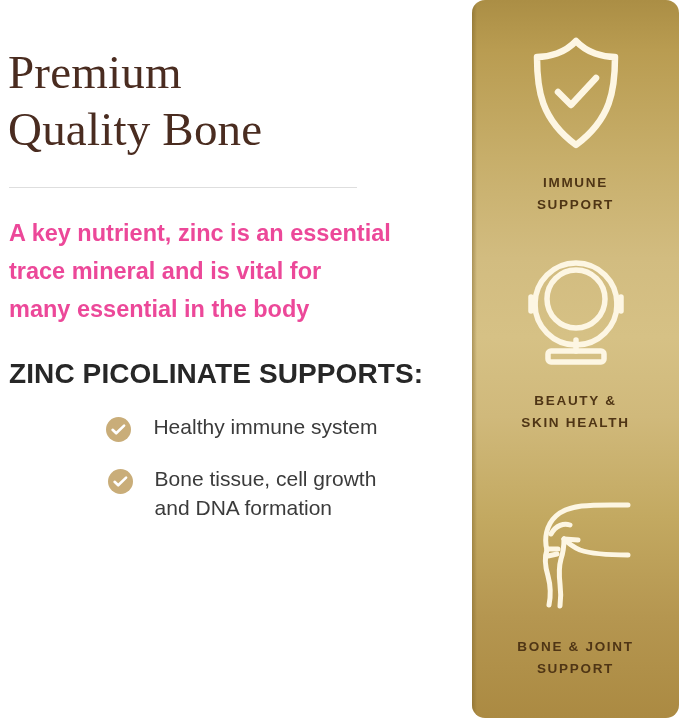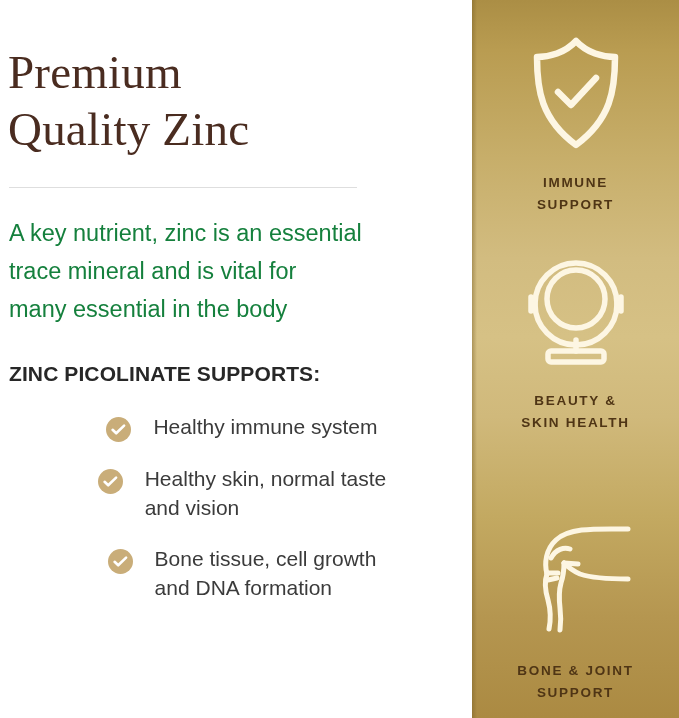--- a/index.html
+++ b/index.html
@@ -47,31 +47,31 @@
   .divider {
     width: 348px;
     height: 1px;
     background: #dedede;
     margin: 29px 0 0 1px;
   }
   .intro {
     margin: 26px 0 0 1px;
     font-size: 23.5px;
     line-height: 38px;
-    color: #15803d;
-    font-weight: 400;
+    color: #ec4899;
+    font-weight: 700;
     max-width: 450px;
   }
   .intro .line {
     display: block;
     white-space: nowrap;
   }
   .supports-heading {
     margin: 32px 17px 0 1px;
-    font-size: 21px;
+    font-size: 28px;
     line-height: 28px;
     font-weight: 700;
     color: #272727;
     letter-spacing: 0.1px;
   }
   .bullets {
     list-style: none;
     margin: 24px 0 0 0;
     padding: 0;
   }
@@ -114,40 +114,41 @@
         #c7ae6a 22%,
         #d2bc80 36%,
         #d6c185 47%,
         #d0b97b 58%,
         #c3a961 72%,
         #b59650 86%,
         #ab8a42 100%);
     box-sizing: border-box;
     padding: 0;
     overflow: hidden;
+    border-radius: 13px;
   }
   .gold-panel::before {
     content: "";
     position: absolute;
     left: 0; top: 0;
     width: 5px; height: 100%;
     background: linear-gradient(to right, rgba(120,94,38,0.45), rgba(120,94,38,0.0));
     pointer-events: none;
   }
   .benefit {
     position: absolute;
     left: 0;
     width: 100%;
     display: flex;
     flex-direction: column;
     align-items: center;
   }
   .benefit-1 { top: 34px; }
   .benefit-2 { top: 248px; }
-  .benefit-3 { top: 516px; }
+  .benefit-3 { top: 492px; }
 
   .benefit-icon {
     display: block;
   }
   .benefit-label {
     margin-top: 16px;
     text-align: center;
     font-size: 13.5px;
     line-height: 22px;
     letter-spacing: 1.7px;
@@ -160,21 +161,21 @@
 </style>
 </head>
 <body>
 
 <div class="infographic">
 
   <div class="left-panel">
 
     <h1 class="headline">
       <span class="line">Premium</span>
-      <span class="line">Quality Zinc</span>
+      <span class="line">Quality Bone</span>
     </h1>
 
     <div class="divider"></div>
 
     <p class="intro">
       <span class="line">A key nutrient, zinc is an essential</span>
       <span class="line">trace mineral and is vital for</span>
       <span class="line">many essential in the body</span>
     </p>
 
@@ -186,31 +187,20 @@
         <span class="check-badge">
           <svg width="25" height="25" viewBox="0 0 25 25" aria-hidden="true">
             <path d="M6.6 12.8 L10.2 16.3 L18.1 8.6" fill="none" stroke="#ffffff" stroke-width="2.6" stroke-linecap="round" stroke-linejoin="round"></path>
           </svg>
         </span>
         <span class="bullet-text">
           <span>Healthy immune system</span>
         </span>
       </li>
 
-      <li class="bullet">
-        <span class="check-badge">
-          <svg width="25" height="25" viewBox="0 0 25 25" aria-hidden="true">
-            <path d="M6.6 12.8 L10.2 16.3 L18.1 8.6" fill="none" stroke="#ffffff" stroke-width="2.6" stroke-linecap="round" stroke-linejoin="round"></path>
-          </svg>
-        </span>
-        <span class="bullet-text">
-          <span>Healthy skin, normal taste</span><br>
-          <span>and vision</span>
-        </span>
-      </li>
 
       <li class="bullet">
         <span class="check-badge">
           <svg width="25" height="25" viewBox="0 0 25 25" aria-hidden="true">
             <path d="M6.6 12.8 L10.2 16.3 L18.1 8.6" fill="none" stroke="#ffffff" stroke-width="2.6" stroke-linecap="round" stroke-linejoin="round"></path>
           </svg>
         </span>
         <span class="bullet-text">
           <span>Bone tissue, cell growth</span><br>
           <span>and DNA formation</span>

